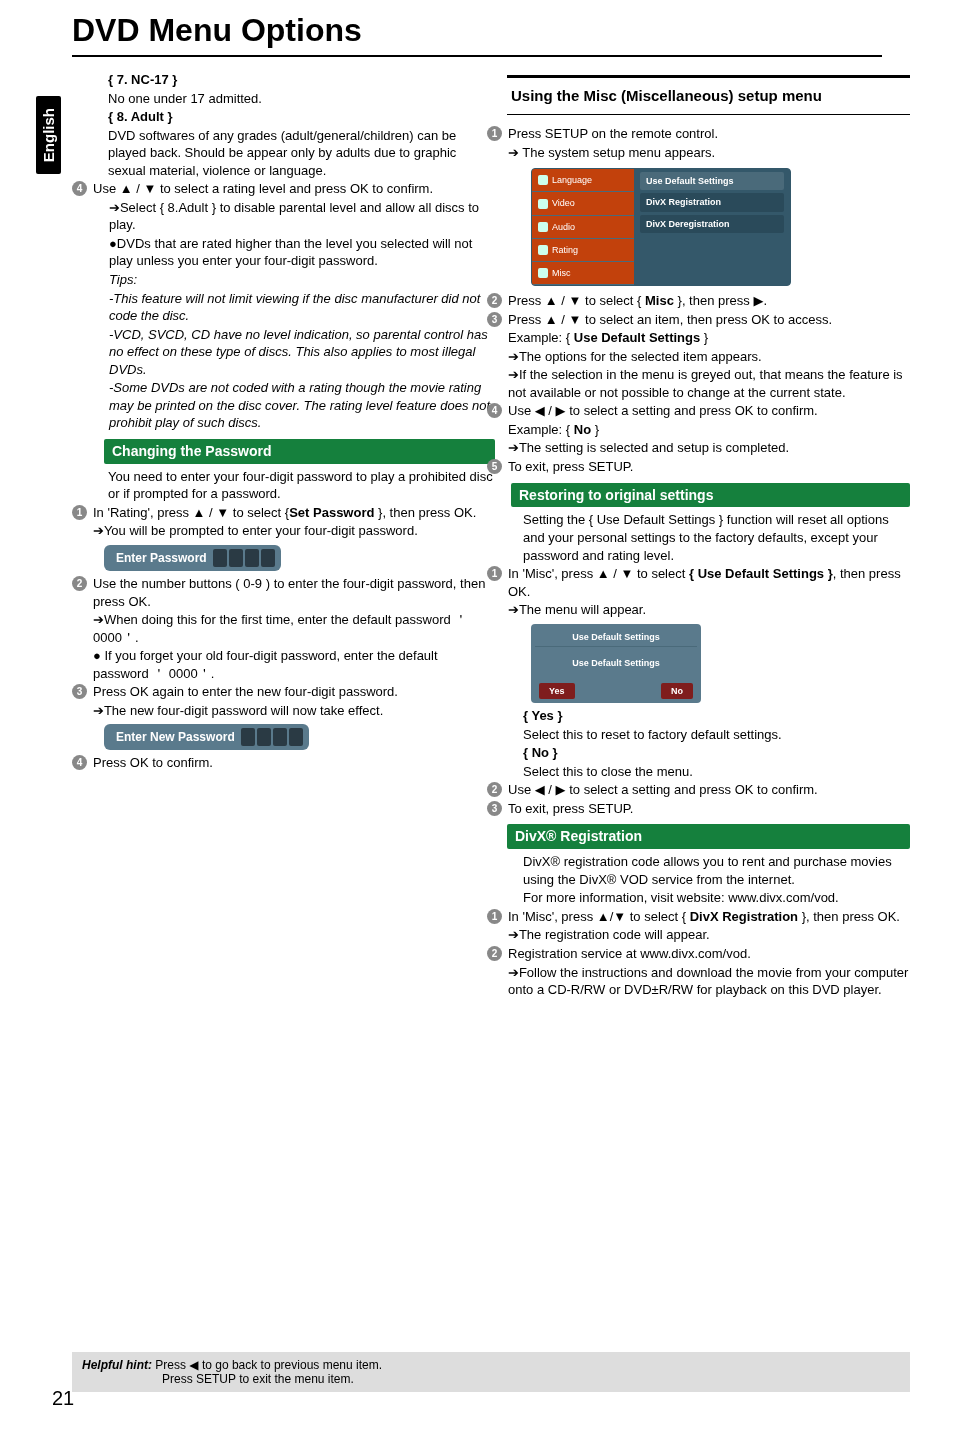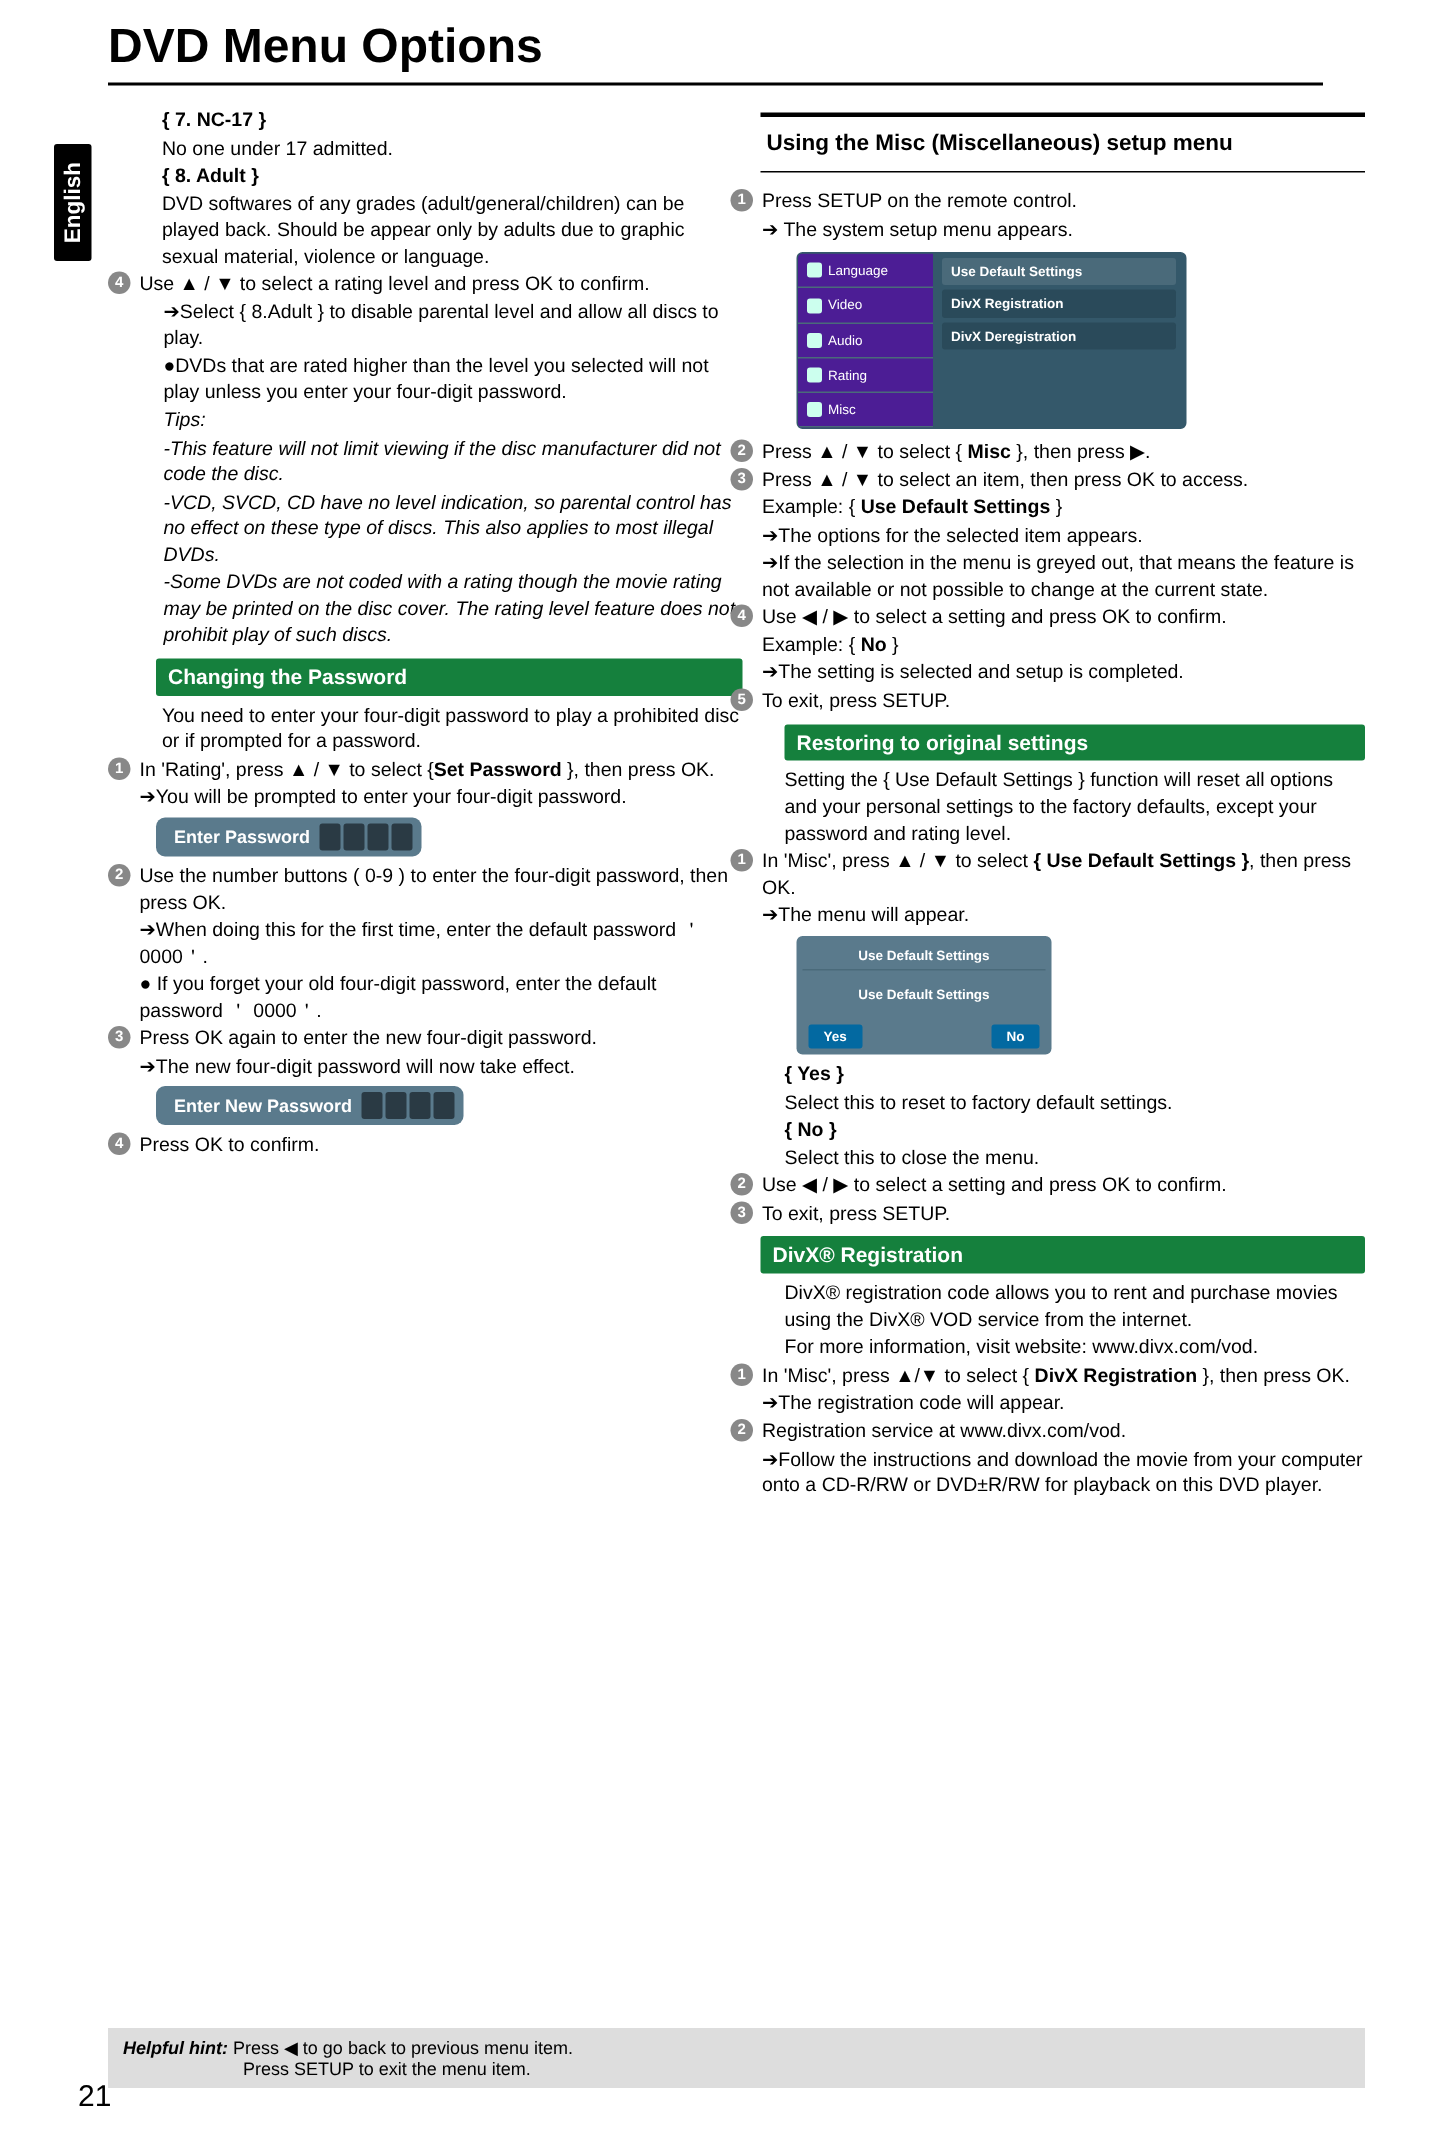--- a/index.html
+++ b/index.html
@@ -107,22 +107,22 @@
   .setup-menu {
     display: flex;
     margin: 6px 0 6px 24px;
     width: 260px;
     border: 1px solid #34586a;
     border-radius: 4px;
     overflow: hidden;
     background: #34586a;
   }
   .setup-left {
-    width: 90px;
-    background: #4c1d95;
+    width: 102px;
+    background: #c2410c;
   }
   .setup-left .row {
     color: #fff;
     font-size: 9px;
     padding: 5px 6px;
     border-bottom: 1px solid #4a6a7a;
     display: flex;
     align-items: center;
     gap: 4px;
   }
@@ -169,21 +169,21 @@
     font-weight: bold;
     text-align: center;
     padding: 10px 0 14px 0;
   }
   .small-menu .btns {
     display: flex;
     justify-content: space-between;
     padding: 0 4px;
   }
   .small-menu .btn {
-    background: #0369a1;
+    background: #7f1d1d;
     color: #fff;
     font-size: 9px;
     font-weight: bold;
     padding: 2px 10px;
     border-radius: 2px;
   }
   .indent { padding-left: 16px; }
   .footer {
     position: absolute;
     left: 72px;
@@ -348,21 +348,21 @@
         <p>➔The setting is selected and setup is completed.</p>
       </div>
     </div>
     <div class="li-row">
       <span class="num-badge">5</span>
       <div class="txt">
           <p>To exit, press SETUP.</p>
         </div>
     </div>
 
-    <div class="section-bar" style="margin-left:16px">Restoring to original settings</div>
+    <div class="section-bar" style="margin-left:4px">Restoring to original settings</div>
     <p class="indent">Setting the { Use Default Settings } function will reset all options and your personal settings to the factory defaults, except your password and rating level.</p>
     <div class="li-row">
       <span class="num-badge">1</span>
       <div class="txt">
         <p><span>In 'Misc', press ▲ / ▼ to select </span><span class="bold">{ Use Default Settings }</span><span>, then press OK.</span></p>
         <p>➔The menu will appear.</p>
       </div>
     </div>
     <div class="small-menu">
       <div class="hdr">Use Default Settings</div>

